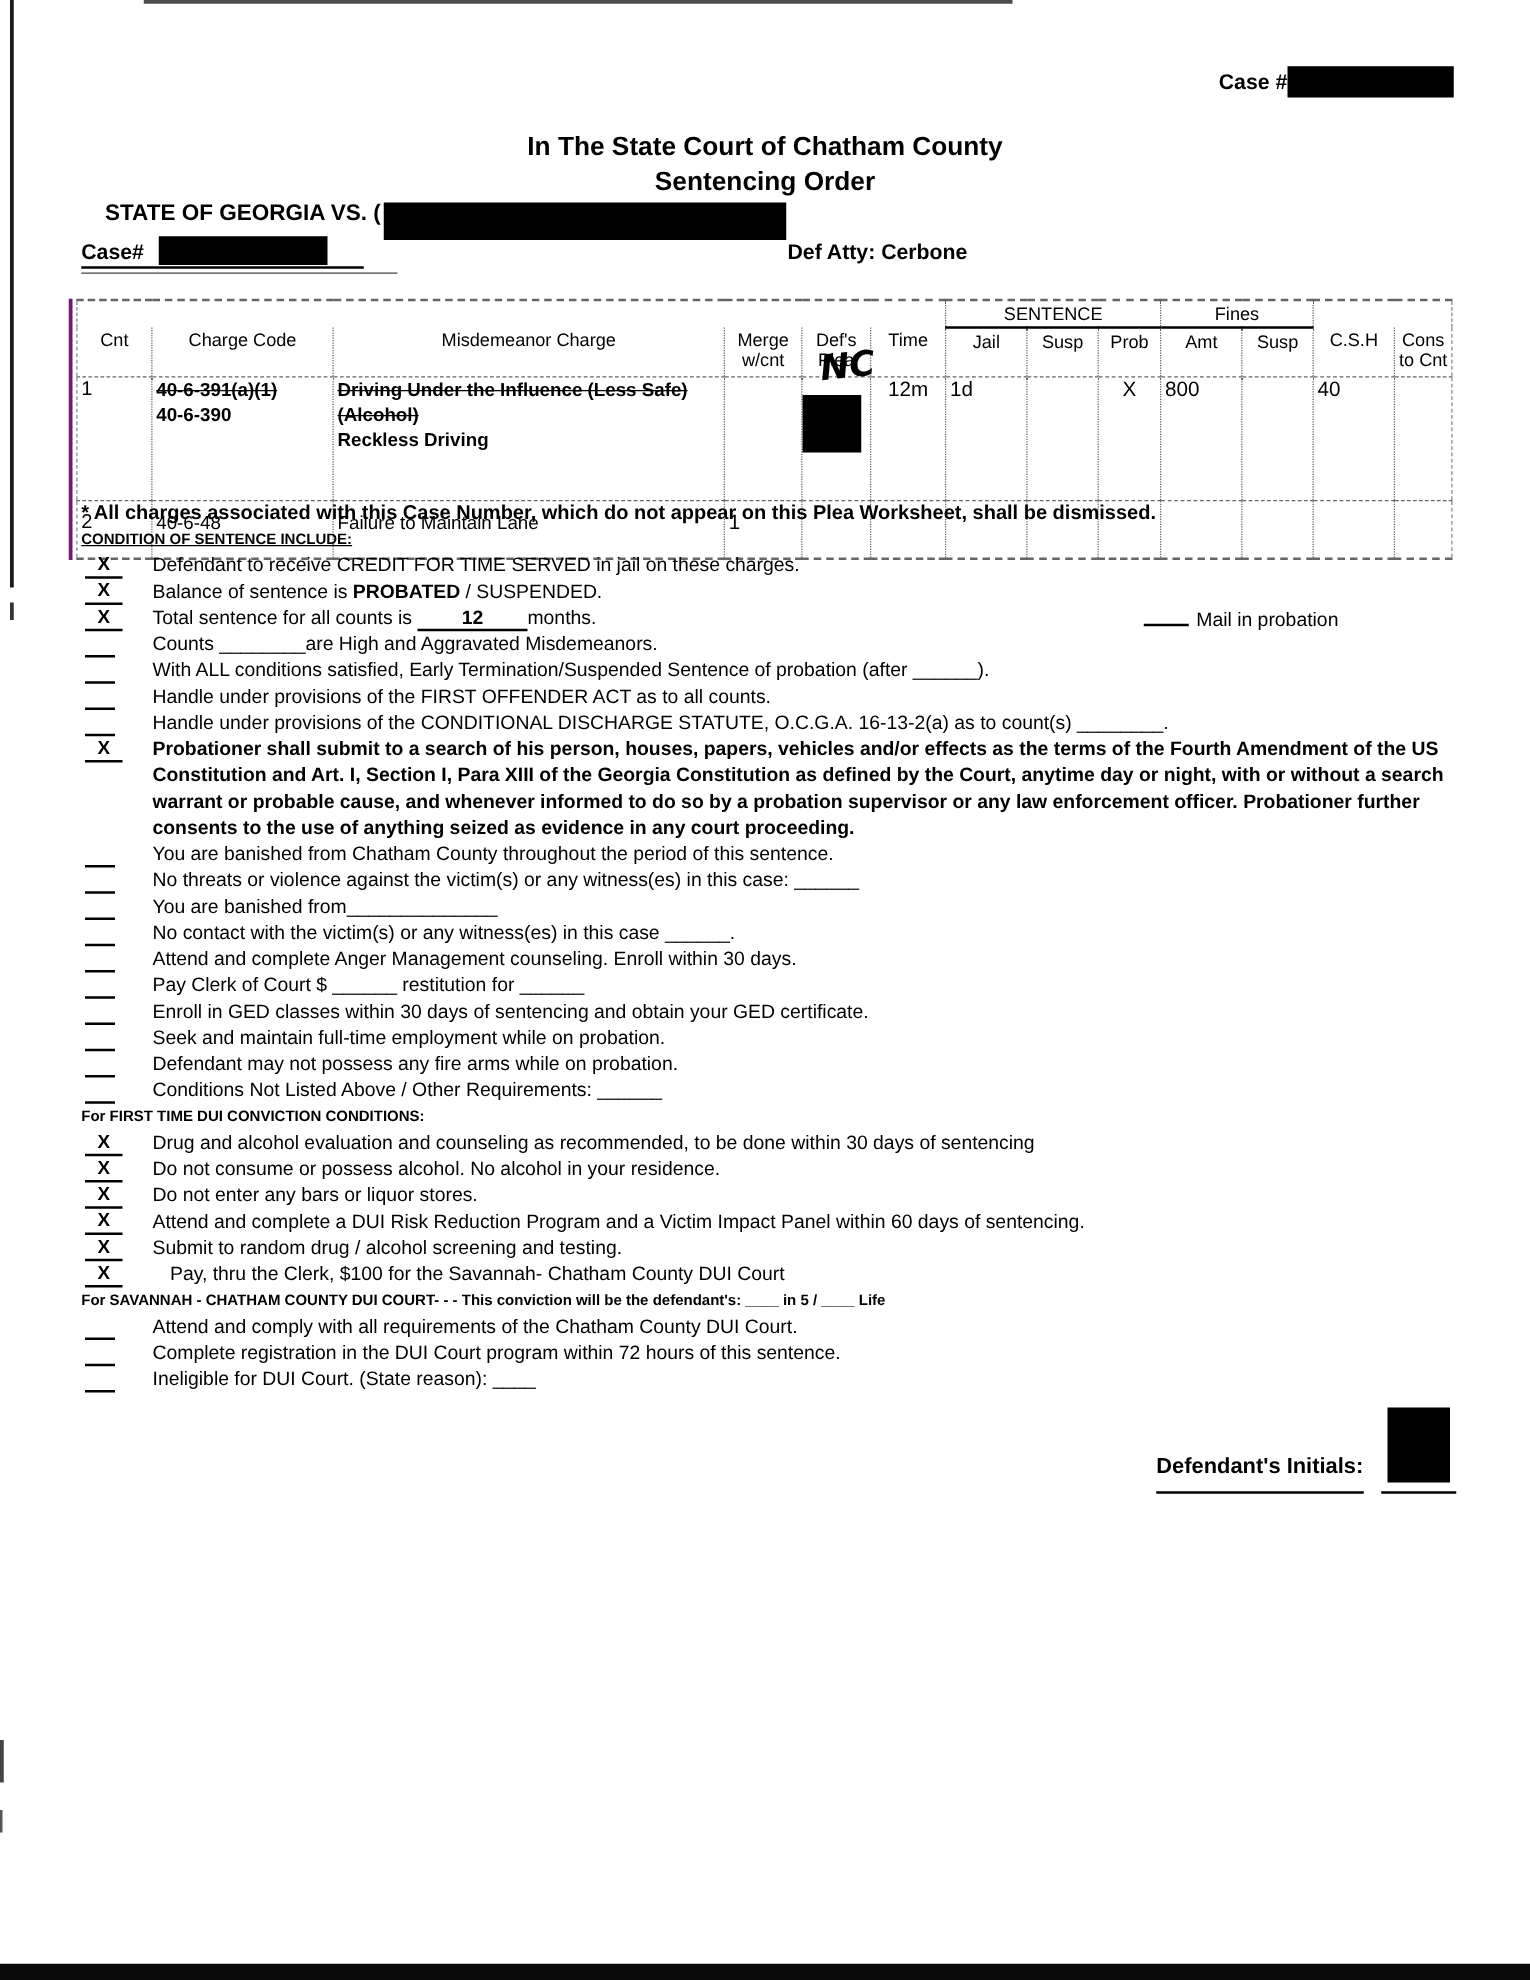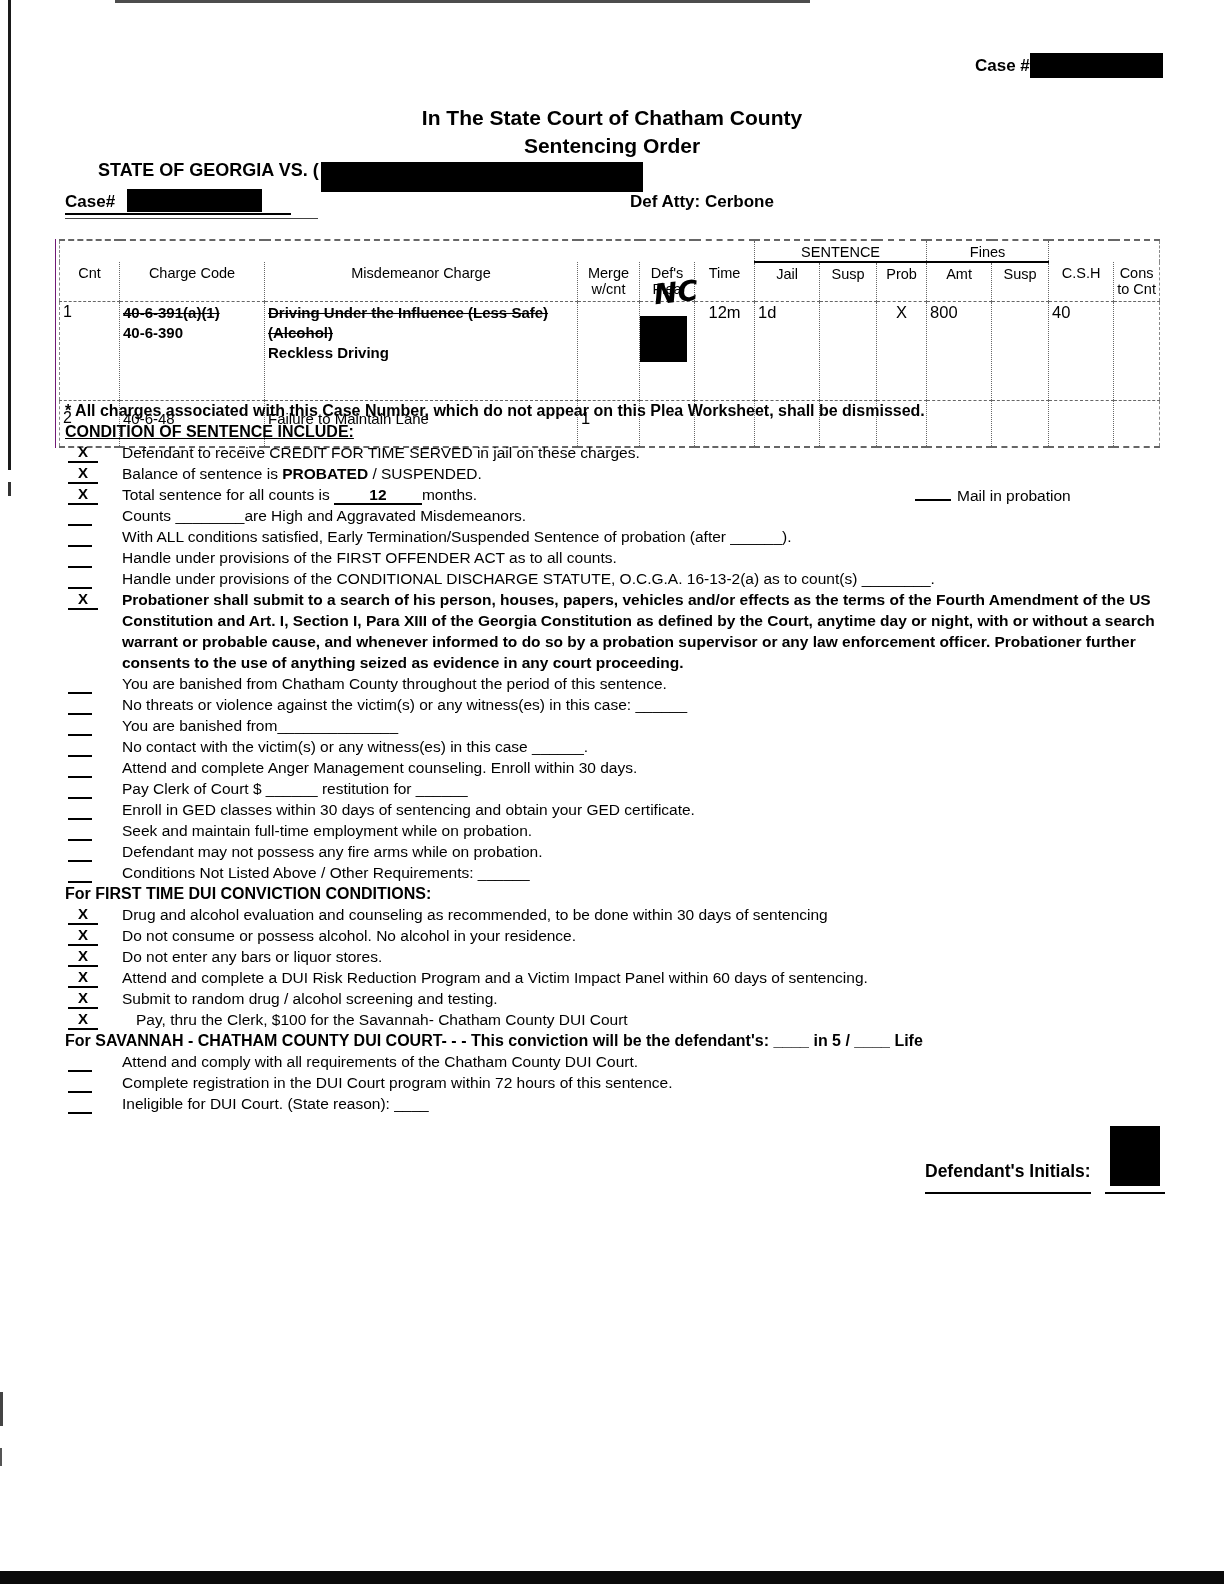--- a/index.html
+++ b/index.html
@@ -17,29 +17,29 @@
   .left-dash2 { top:1392px; left:0; width:3px; height:34px; background:#444; }
   .left-dash3 { top:1448px; left:0; width:2px; height:18px; background:#555; }
   .bottom-bar { bottom:0; left:0; width:100%; height:13px; background:#0a0a0a; }
 
   .redact { background:#000; display:inline-block; }
 
   
   .case-top { position:absolute; top:53px; left:975px; font-weight:bold; font-size:17px; display:flex; align-items:center; gap:0; }
   .case-top .redact { width:133px; height:25px; }
   .title-block { position:absolute; top:104px; left:0; width:100%; text-align:center; font-weight:bold; font-size:21px; line-height:28px; }
-  .vs-row { position:absolute; top:160px; left:98px; display:flex; align-items:flex-start; font-weight:bold; font-size:18px; }
+  .vs-row { position:absolute; top:160px; left:84px; display:flex; align-items:flex-start; font-weight:bold; font-size:18px; }
   .vs-row .redact { width:322px; height:30px; margin-top:2px; margin-left:2px; }
   .case-row { position:absolute; top:189px; left:65px; width:226px; border-bottom:2px solid #000; display:flex; align-items:flex-end; gap:12px; font-weight:bold; font-size:17px; padding-bottom:1px; }
   .case-row .redact { width:135px; height:23px; }
   .case-subline { position:absolute; top:218px; left:65px; width:253px; height:1px; background:#444; }
   .def-atty { position:absolute; top:192px; left:630px; font-weight:bold; font-size:17px; }
 
   
-  .tbl-wrap { position:absolute; top:239px; left:55px; border-left:1px solid #701a75; padding-left:3px; }
+  .tbl-wrap { position:absolute; top:239px; left:55px; border-left:3px solid #701a75; padding-left:3px; }
   table.charges { table-layout:fixed; width:1100px; border-collapse:collapse; border-top:2px dashed #666; border-bottom:2px dashed #666; border-left:1px dashed #888; border-right:1px dashed #888; font-size:15px; }
   table.charges th, table.charges td { border-left:1px dotted #666; vertical-align:top; padding:1px 3px; font-weight:normal; }
   table.charges th { font-size:14.5px; text-align:center; padding-top:3px; }
   th.group-hd { font-weight:bold; font-size:16.5px; border-bottom:2px solid #000; padding:0 4px 1px; }
   th.group-spacer { border-left:none; }
   thead tr.labels th { border-bottom:1px dashed #666; padding-bottom:4px; }
   tbody tr.r1 td { height:96px; border-bottom:1px dashed #666; }
   tbody tr.r2 td { height:36px; padding-top:8px; }
   td.cnt-cell { padding-left:20px; font-size:16px; }
   td.code-cell, td.charge-cell { padding-left:8px; line-height:20px; padding-top:8px; }
@@ -48,21 +48,21 @@
   td.plea-cell { position:relative; overflow:visible; }
   .plea-redact { position:absolute; top:14px; left:0px; width:47px; height:46px; background:#000; }
   .plea-nc { position:absolute; top:-26px; left:14px; font-size:28px; font-weight:bold; font-style:italic; transform:rotate(-6deg); font-family:"DejaVu Sans", sans-serif; }
   td.c { text-align:center; padding-top:16px; font-size:16.5px; }
   td.l { text-align:left; padding-left:8px; padding-top:16px; font-size:16.5px; }
   tr.r2 td.c, tr.r2 td.l { padding-top:8px; }
 
   
   .conds { position:absolute; top:400px; left:65px; width:1105px; font-size:15.5px; line-height:21px; }
   .note { font-weight:bold; font-size:16px; }
-  .sec-hd { font-weight:bold; font-size:16px; }
+  .sec-hd { font-weight:bold; font-size:12px; }
   .sec-hd.ul { text-decoration:underline; }
   .crow { display:flex; align-items:flex-start; position:relative; }
   .mk { flex:0 0 30px; margin-left:3px; margin-right:24px; border-bottom:2px solid #000; text-align:center; font-weight:bold; font-size:15px; height:19px; line-height:19px; }
   .mk.blank { flex-basis:24px; margin-right:30px; }
   .ctext { flex:1; }
   .ctext .uline { font-weight:bold; }
   .fill-val { display:inline-block; min-width:88px; text-align:center; font-weight:bold; border-bottom:2px solid #000; line-height:17px; }
   .right-note { position:absolute; left:850px; top:0; white-space:nowrap; }
   .blank-sm { display:inline-block; width:36px; border-bottom:2px solid #000; height:15px; margin-right:6px; }
   .para-bold { font-weight:bold; }

